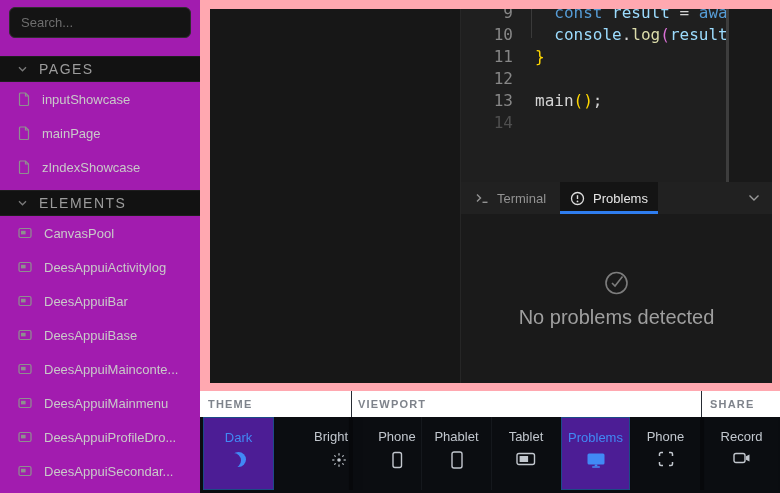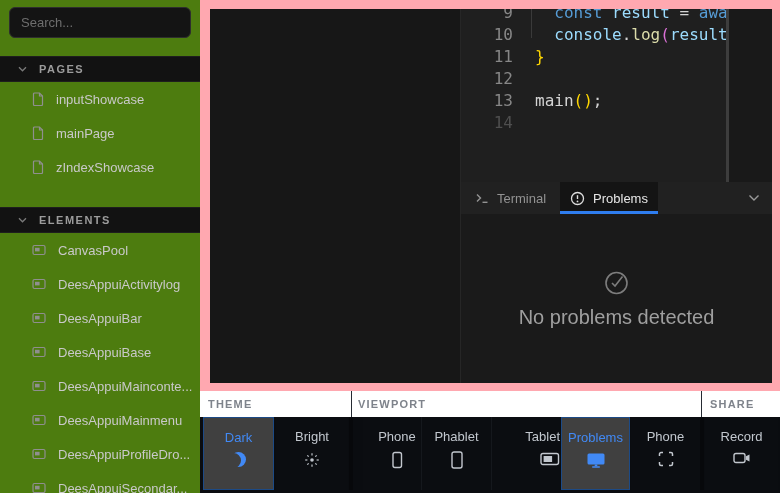--- a/index.html
+++ b/index.html
@@ -1,30 +1,30 @@
 <!DOCTYPE html>
 <html><head>
 <meta charset="utf-8">
 <style>
   * { margin:0; padding:0; box-sizing:border-box; }
   html,body { background:#000; }
   body { font-family:"Liberation Sans", sans-serif; }
   #app { position:relative; width:780px; height:493px; background:#0a0a0a; overflow:hidden; }
 
   
-  .sidebar { position:absolute; left:0; top:0; width:200px; height:493px; background:#4d7c0f; }
+  .sidebar { position:absolute; left:0; top:0; width:200px; height:493px; background:#a21caf; }
   .searchwrap { padding:7px 9px 0 9px; }
   .search { width:182px; height:31px; background:#141414; border:1px solid #2e2e2e; border-radius:6px;
             color:#bdbdbd; font-size:13px; padding:0 11px; outline:none; font-family:"Liberation Sans",sans-serif; }
   .search::placeholder { color:#6e6e6e; }
   .sec-head { margin-top:18px; height:26px; background:#121212; border-top:1px solid #1e1e1e; border-bottom:1px solid #1e1e1e;
               display:flex; align-items:center; padding-left:18px; gap:12px; }
-  .sec-head .label { color:#9c9c9c; font-size:11px; font-weight:700; letter-spacing:1.5px; }
-  .sec-head.second { margin-top:23px; }
-  .item { height:34px; display:flex; align-items:center; padding-left:32px; gap:12px; cursor:default; }
+  .sec-head .label { color:#9c9c9c; font-size:14px; font-weight:400; letter-spacing:1.5px; }
+  .sec-head.second { margin-top:6px; }
+  .item { height:34px; display:flex; align-items:center; padding-left:18px; gap:12px; cursor:default; }
   .item .label { color:#c9c9c9; font-size:13px; white-space:nowrap; }
   .icn { flex:none; display:inline-flex; }
 
   
   .frame { position:absolute; left:200px; top:0; width:580px; height:391px; background:#ffa8b0; }
   .canvas { position:absolute; left:10px; top:9px; width:562px; height:374px; background:#171717; overflow:hidden; }
 
   .devpanel-seam { position:absolute; left:250px; top:0; width:1px; height:374px; background:#262626; }
 
   .editor { position:absolute; left:251px; top:0; width:269px; height:173px; background:#1f1f1f; overflow:hidden;
@@ -54,21 +54,21 @@
   
   .bottombar { position:absolute; left:200px; top:391px; width:580px; height:102px; background:#0a0c10; }
   .bb-head { position:absolute; left:0; top:0; width:580px; height:26px; background:#ffffff; }
   .bb-label { position:absolute; top:0; height:26px; display:flex; align-items:center;
               color:#7e838b; font-size:11px; font-weight:700; letter-spacing:1.2px; }
   .bb-div { position:absolute; width:1px; background:#262b33; }
   .tiles { position:absolute; left:0; top:26px; width:580px; height:73px; }
   .tile { position:absolute; top:0; height:73px; display:flex; flex-direction:column; align-items:center;
           padding-top:13px; gap:7px; color:#c2c7ce; font-size:13px; background:#0b0d11; cursor:default; }
   .tile .tlabel { line-height:14px; }
-  .tile.selected { background:#404040; border:1px solid #1c4a86; color:#4189f5; }
+  .tile.selected { background:#4c1d95; border:1px solid #1c4a86; color:#4189f5; }
   .tile-div { position:absolute; top:0; width:1px; height:73px; background:#15181d; }
   .group-gap { position:absolute; top:0; width:4px; height:73px; background:#07080b; }
 
   .moon { width:15px; height:15px; border-radius:50%; box-shadow:inset -5px 1px 0 0 #4189f5; }
   svg { display:block; }
 </style>
 </head>
 <body>
 
 <div id="app">
@@ -285,21 +285,21 @@
       <span class="bb-div" style="left:151px; top:0; height:26px;"></span>
       <span class="bb-div" style="left:501px; top:0; height:26px;"></span>
     </div>
 
     <div class="tiles">
 
       <div class="tile selected" style="left:3px; width:71px;">
         <span class="tlabel">Dark</span>
         <span class="moon"></span>
       </div>
-      <div class="tile" style="left:76px; width:72px;">
+      <div class="tile" style="left:76px; width:72px;align-items:flex-end;">
         <span class="tlabel">Bright</span>
         <span class="icn">
           <svg width="18" height="18" viewBox="0 0 18 18" stroke="#c2c7ce" stroke-width="1.2">
               <circle cx="9" cy="9" r="1.8" fill="#c2c7ce" stroke="none"></circle>
               <line x1="9" y1="2.2" x2="9" y2="4.4"></line>
               <line x1="9" y1="13.6" x2="9" y2="15.8"></line>
               <line x1="2.2" y1="9" x2="4.4" y2="9"></line>
               <line x1="13.6" y1="9" x2="15.8" y2="9"></line>
               <line x1="4.3" y1="4.3" x2="5.7" y2="5.7"></line>
               <line x1="12.3" y1="12.3" x2="13.7" y2="13.7"></line>
@@ -321,21 +321,21 @@
       <span class="tile-div" style="left:221px;"></span>
       <div class="tile" style="left:222px; width:69px;">
         <span class="tlabel">Phablet</span>
         <span class="icn">
           <svg width="18" height="18" viewBox="0 0 18 18">
               <rect x="4" y="1" width="10" height="16" rx="2" fill="none" stroke="#c2c7ce" stroke-width="1.4"></rect>
             </svg>
         </span>
       </div>
       <span class="tile-div" style="left:291px;"></span>
-      <div class="tile" style="left:292px; width:68px;align-items:flex-end;">
+      <div class="tile" style="left:292px; width:68px;">
         <span class="tlabel">Tablet</span>
         <span class="icn">
           <svg width="20" height="16" viewBox="0 0 20 16">
               <rect x="1" y="2.5" width="17.5" height="11" rx="2" fill="none" stroke="#c2c7ce" stroke-width="1.4"></rect>
               <rect x="3.6" y="5" width="8.5" height="6" fill="#c2c7ce"></rect>
             </svg>
         </span>
       </div>
       <div class="tile selected" style="left:361px; width:69px;">
         <span class="tlabel">Problems</span>

